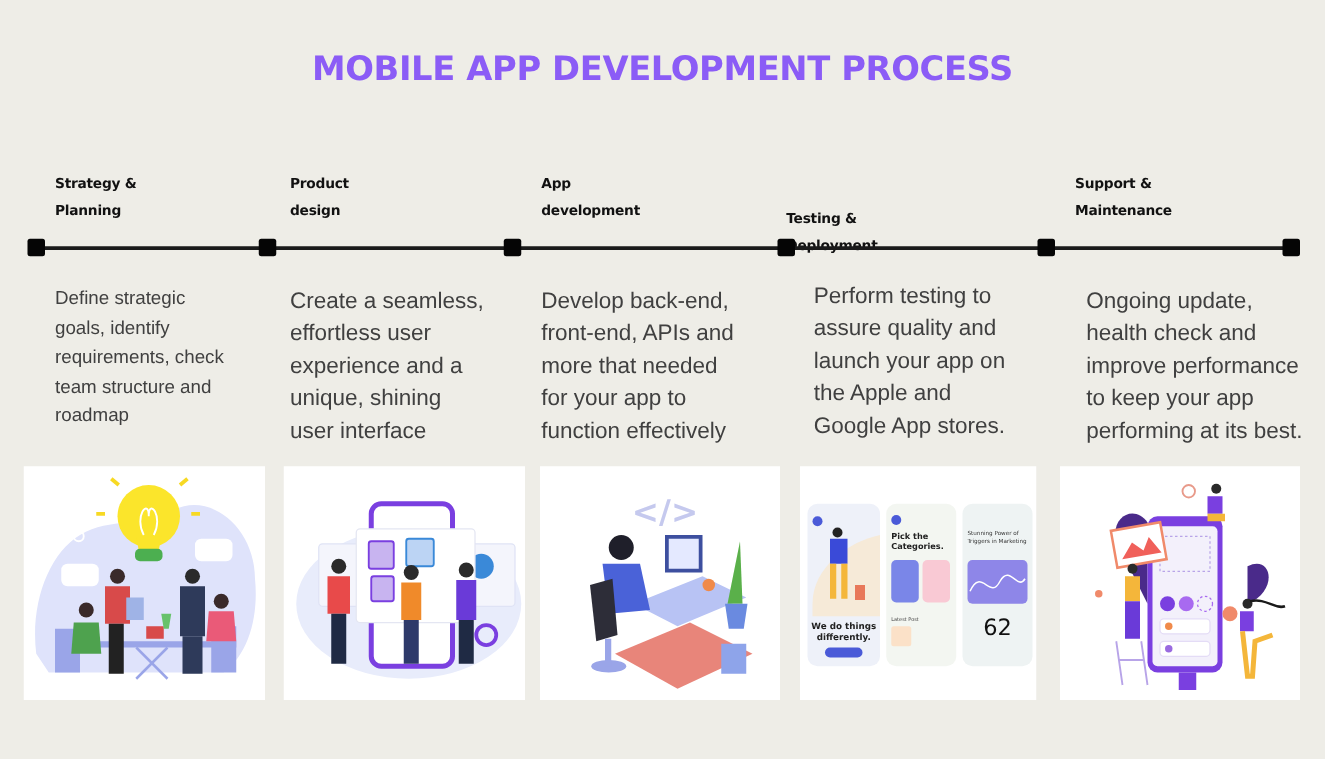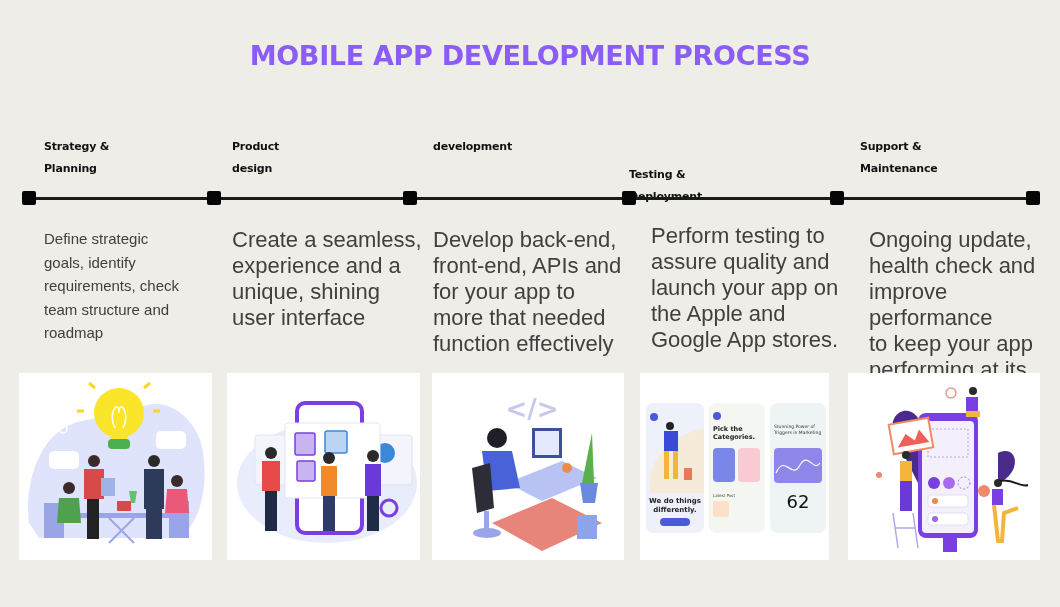--- a/index.html
+++ b/index.html
@@ -19,40 +19,41 @@
   .timeline-line {
     position:absolute; left:26px; top:197px; width:1006px; height:3px; background:#1a1a1a;
   }
   .marker {
     position:absolute; top:191px; width:14px; height:14px; background:#050505; border-radius:2px;
   }
   .desc {
     position:absolute; top:227px; font-family:"Liberation Sans", sans-serif; color:#404040;
   }
   .desc.small { font-size:15px; line-height:23.5px; }
-  .desc.large { font-size:22px; line-height:26px; }
+  .desc.large { font-size:18px; line-height:26px; }
   .card {
     position:absolute; top:373px; height:187px; background:#ffffff; overflow:hidden;
   }
   .card svg { display:block; width:100%; height:100%; }
 </style>
 </head>
 <body>
 
 <div class="title">MOBILE APP DEVELOPMENT PROCESS</div>
 
 <div class="step-title" style="left:44px;">
   <div>Strategy &amp;</div>
   <div>Planning</div>
 </div>
 <div class="step-title" style="left:232px;">
   <div>Product</div>
   <div>design</div>
 </div>
 <div class="step-title" style="left:433px;">
+  <div>App</div>
   <div>development</div>
 </div>
 <div class="step-title" style="left:629px;margin-top:28px;">
   <div>Testing &amp;</div>
   <div>Deployment</div>
 </div>
 <div class="step-title" style="left:860px;">
   <div>Support &amp;</div>
   <div>Maintenance</div>
 </div>
@@ -67,29 +68,30 @@
 
 <div class="desc small" style="left:44px;">
   <div>Define strategic</div>
   <div>goals, identify</div>
   <div>requirements, check</div>
   <div>team structure and</div>
   <div>roadmap</div>
 </div>
 <div class="desc large" style="left:232px;">
   <div>Create a seamless,</div>
+  <div>effortless user</div>
   <div>experience and a</div>
   <div>unique, shining</div>
   <div>user interface</div>
 </div>
 <div class="desc large" style="left:433px;">
   <div>Develop back-end,</div>
   <div>front-end, APIs and</div>
+  <div>more that needed</div>
   <div>for your app to</div>
-  <div>more that needed</div>
   <div>function effectively</div>
 </div>
 <div class="desc large" style="left:651px; top:223px;">
   <div>Perform testing to</div>
   <div>assure quality and</div>
   <div>launch your app on</div>
   <div>the Apple and</div>
   <div>Google App stores.</div>
 </div>
 <div class="desc large" style="left:869px;">

